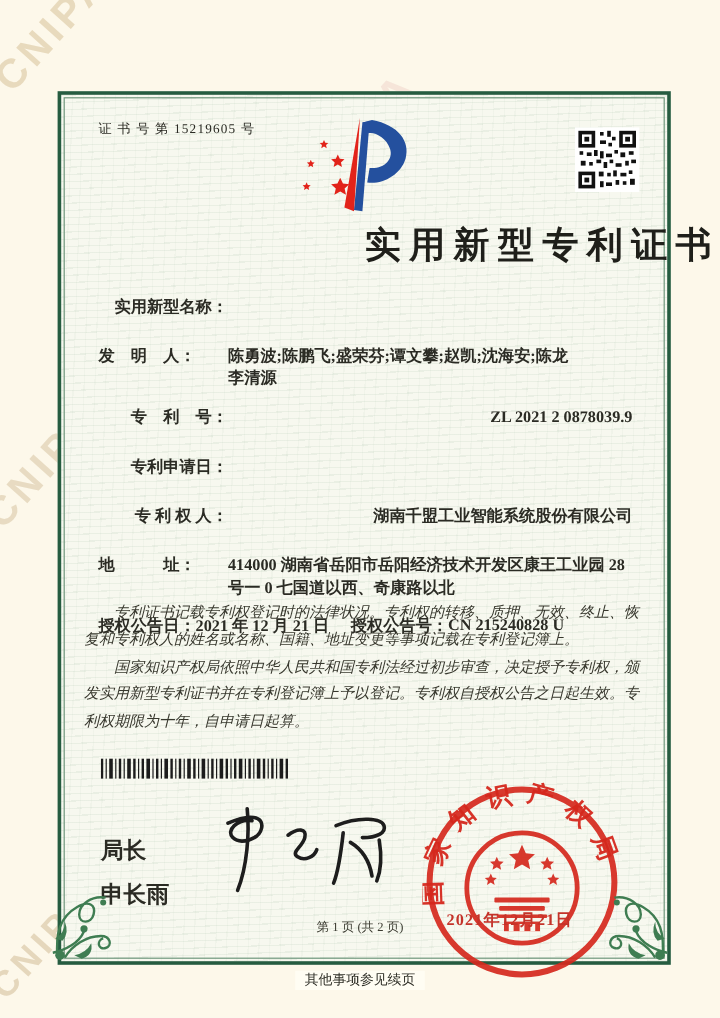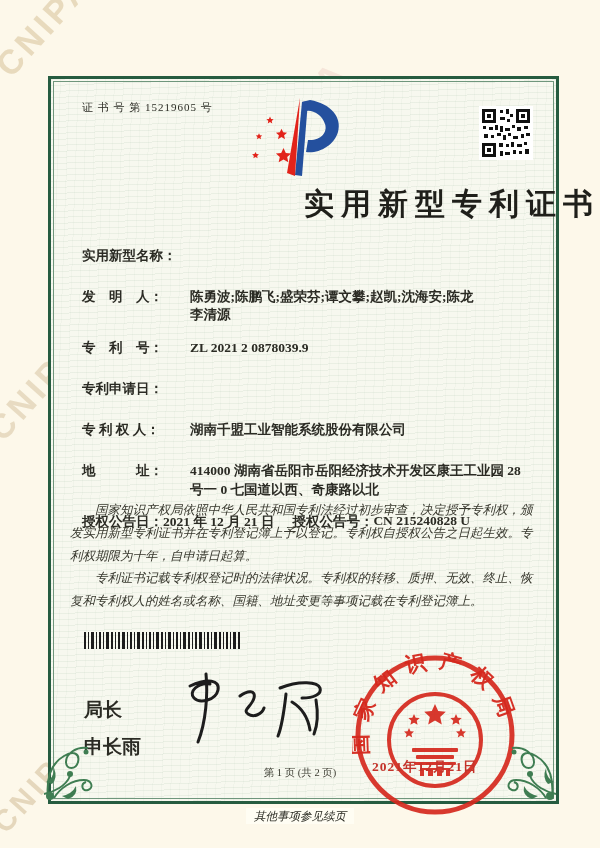--- a/index.html
+++ b/index.html
@@ -35,21 +35,21 @@
   .logo{position:absolute;left:252px;top:96px;width:96px;height:84px;}
   .title{
     position:absolute;left:0;top:184px;width:600px;text-align:right;
     font-size:30px;font-weight:700;letter-spacing:7px;color:#1f1f1a;
   }
   
   .fields{position:absolute;left:82px;top:247px;width:445px;font-size:13.5px;font-weight:600;}
   .frow{display:flex;margin-bottom:14px;line-height:1.35;}
   .flabel{flex:0 0 108px;white-space:nowrap;}
   .fvalue{flex:1;white-space:pre-line;}
-  .gap-lg{margin-bottom:23px;}
+  .gap-lg{margin-bottom:23px;text-align:right;}
   .grant-row{display:flex;font-size:13.5px;font-weight:600;margin-top:9px;}
   .grant-row .pair{display:flex;}
   .grant-row .pair+.pair{margin-left:18px;}
   
   .legal{
     position:absolute;left:70px;top:499px;width:464px;
     font-size:12.5px;font-style:italic;line-height:1.82;color:#37372d;
     font-weight:500;
   }
   .legal p{margin:0;text-indent:2em;}
@@ -63,21 +63,21 @@
   .seal{position:absolute;left:352px;top:652px;width:166px;height:166px;}
   .seal-date{
     position:absolute;left:372px;top:758px;width:160px;
     font-size:13.5px;color:#c4332a;font-weight:600;letter-spacing:1px;z-index:5;
   }
   
   .page-num{position:absolute;left:0;top:766px;width:600px;text-align:center;font-size:10.5px;color:#3c3c32;}
   .footer-note{
     position:absolute;left:0;top:809px;width:600px;text-align:center;font-size:11.5px;color:#2e2e26;
   }
-  .footer-note span{background:#fffdf3;padding:2px 8px;font-style:italic;text-align:right;}
+  .footer-note span{background:#fffdf3;padding:2px 8px;text-align:right;}
   
   .corner{position:absolute;width:88px;height:88px;z-index:3;}
   .corner-bl{left:40px;top:712px;}
   .corner-br{left:472px;top:712px;transform:scaleX(-1);}
 </style>
 </head>
 <body>
 
 <div class="wm wm1">CNIPA</div>
 <div class="wm wm2">CNIPA</div>
@@ -215,22 +215,22 @@
       <span>2021 年 12 月 21 日</span>
     </span>
     <span class="pair">
       <span>授权公告号：</span>
       <span>CN 215240828 U</span>
     </span>
   </div>
 </div>
 
 <div class="legal">
+  <p>专利证书记载专利权登记时的法律状况。专利权的转移、质押、无效、终止、恢复和专利权人的姓名或名称、国籍、地址变更等事项记载在专利登记簿上。</p>
   <p>国家知识产权局依照中华人民共和国专利法经过初步审查，决定授予专利权，颁发实用新型专利证书并在专利登记簿上予以登记。专利权自授权公告之日起生效。专利权期限为十年，自申请日起算。</p>
-  <p>专利证书记载专利权登记时的法律状况。专利权的转移、质押、无效、终止、恢复和专利权人的姓名或名称、国籍、地址变更等事项记载在专利登记簿上。</p>
 </div>
 
 <svg class="barcode" viewBox="0 0 156 17" preserveAspectRatio="none">
   <g fill="#1c1c1c">
     <rect x="0" width="2" height="17"></rect>
       <rect x="4" width="1" height="17"></rect>
       <rect x="7" width="3" height="17"></rect>
     <rect x="12" width="1" height="17"></rect>
       <rect x="15" width="2" height="17"></rect>
       <rect x="19" width="1" height="17"></rect>

